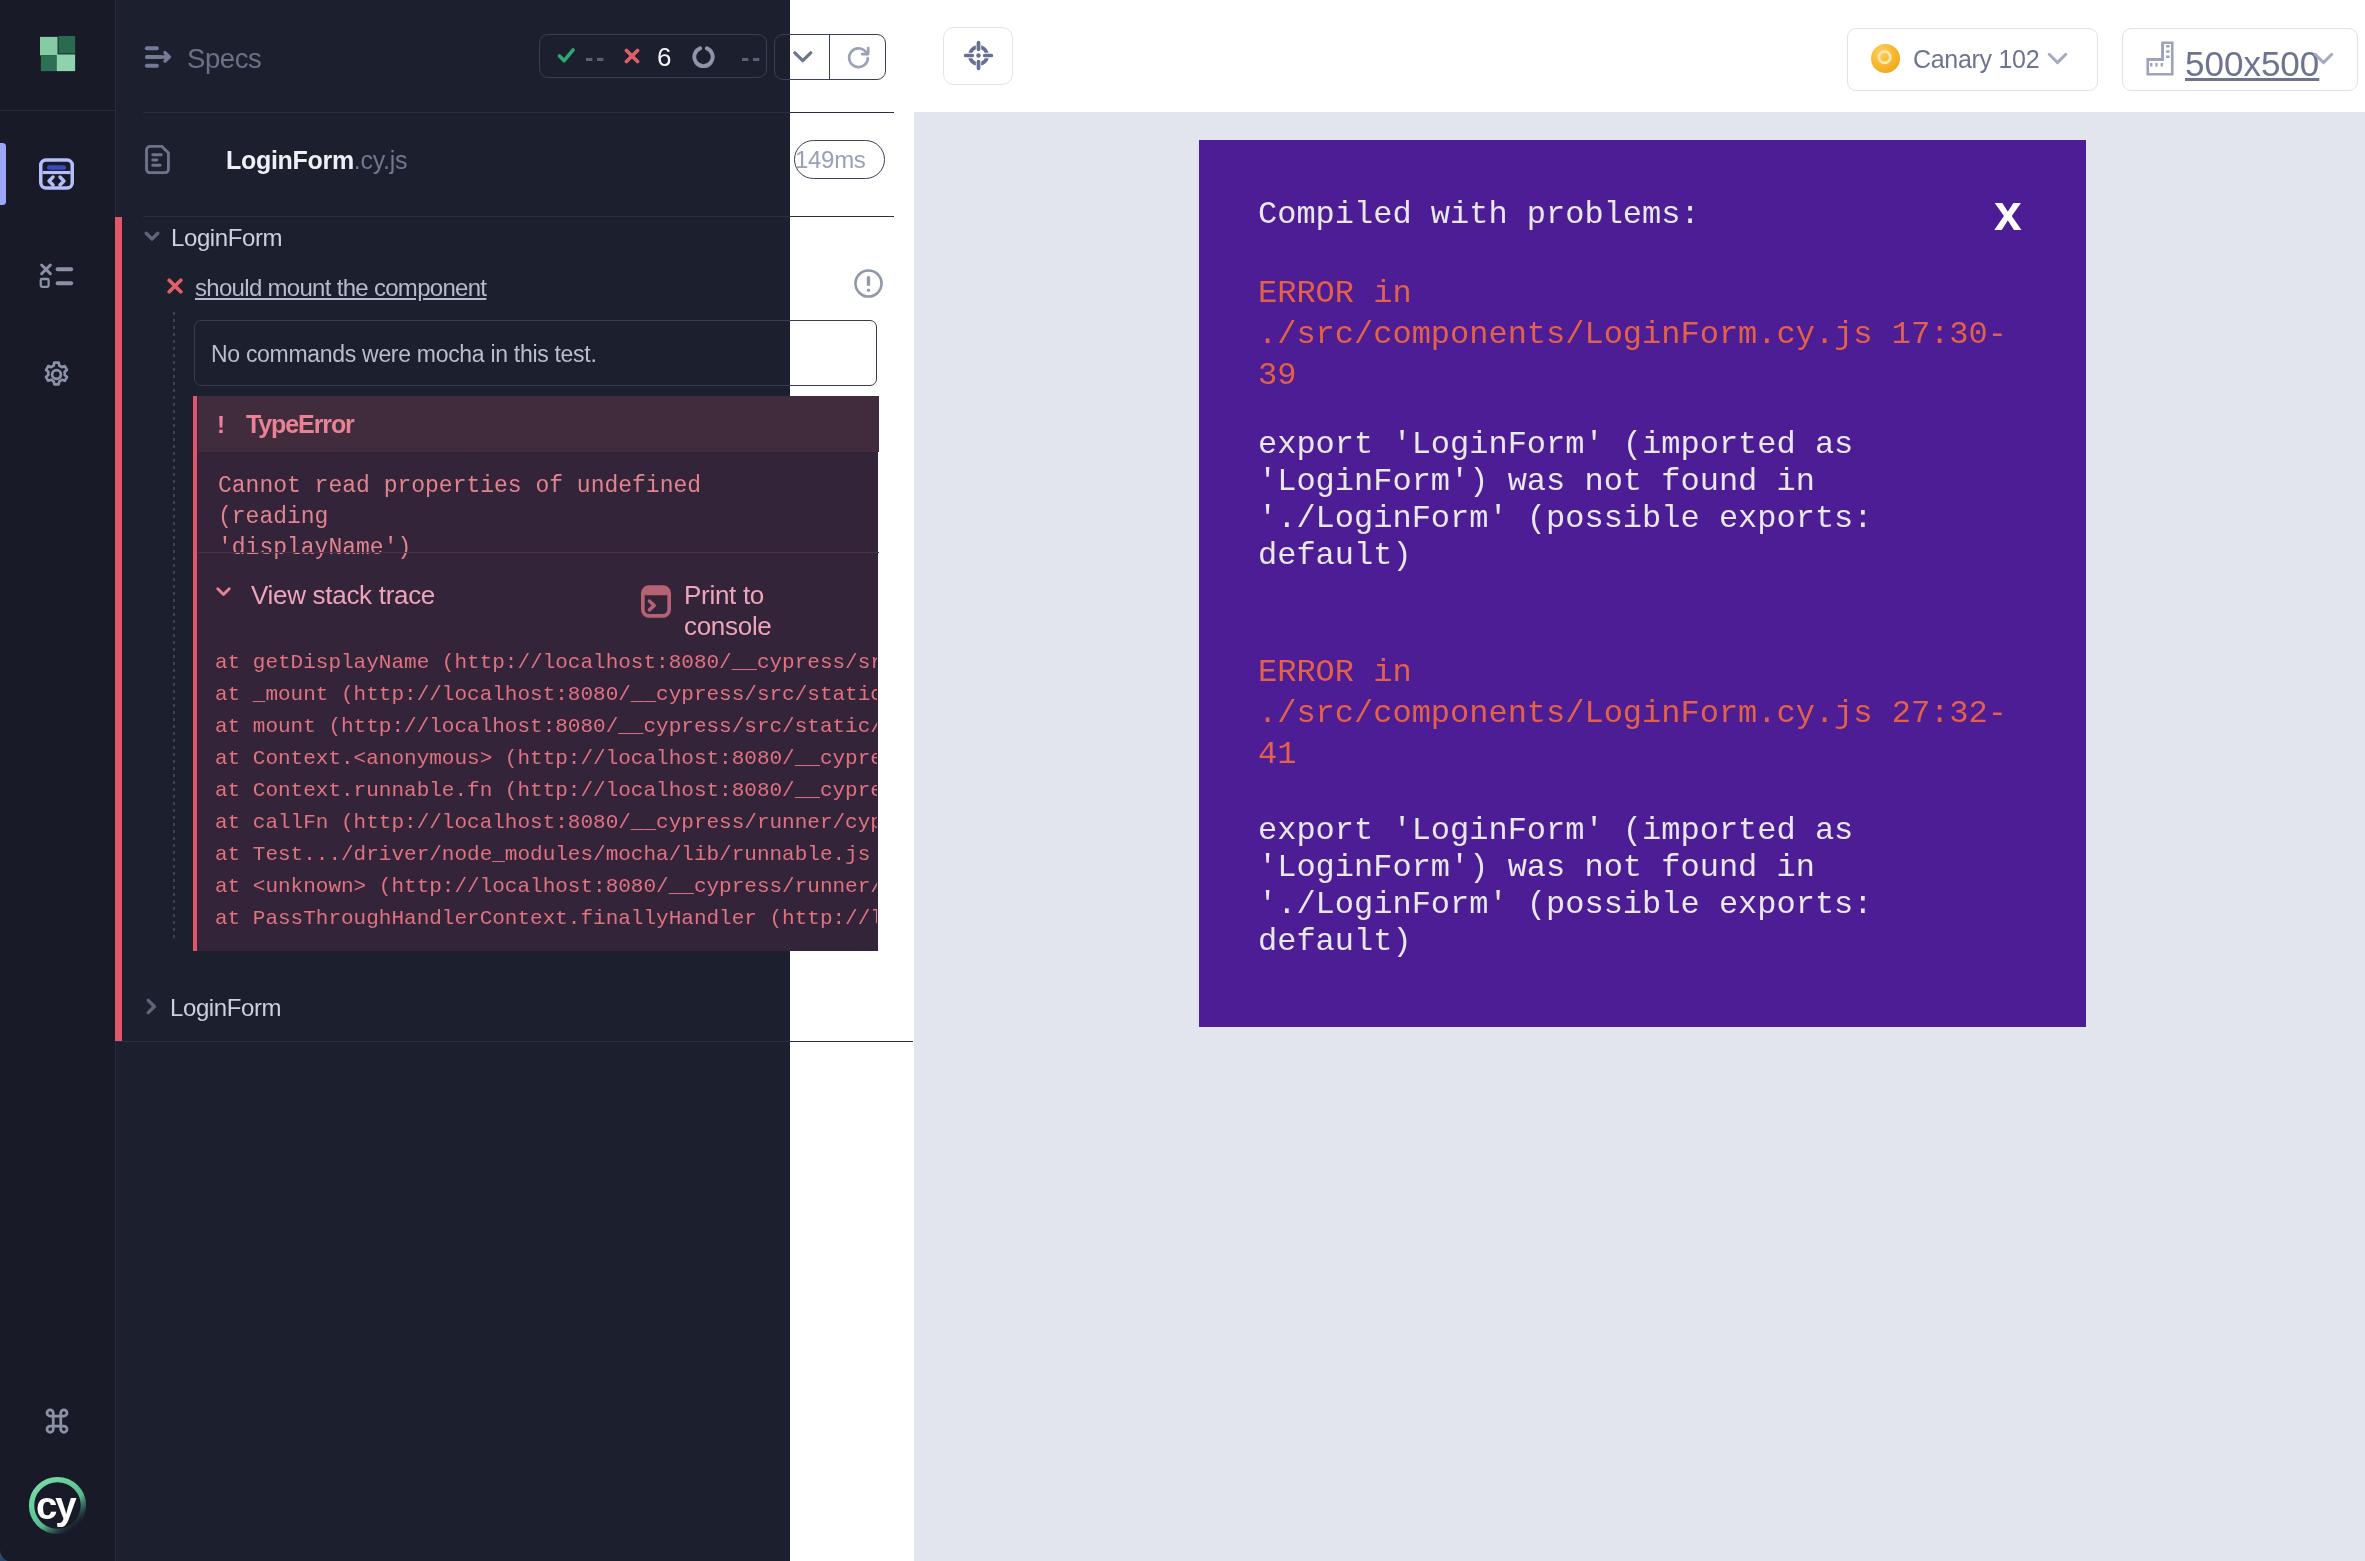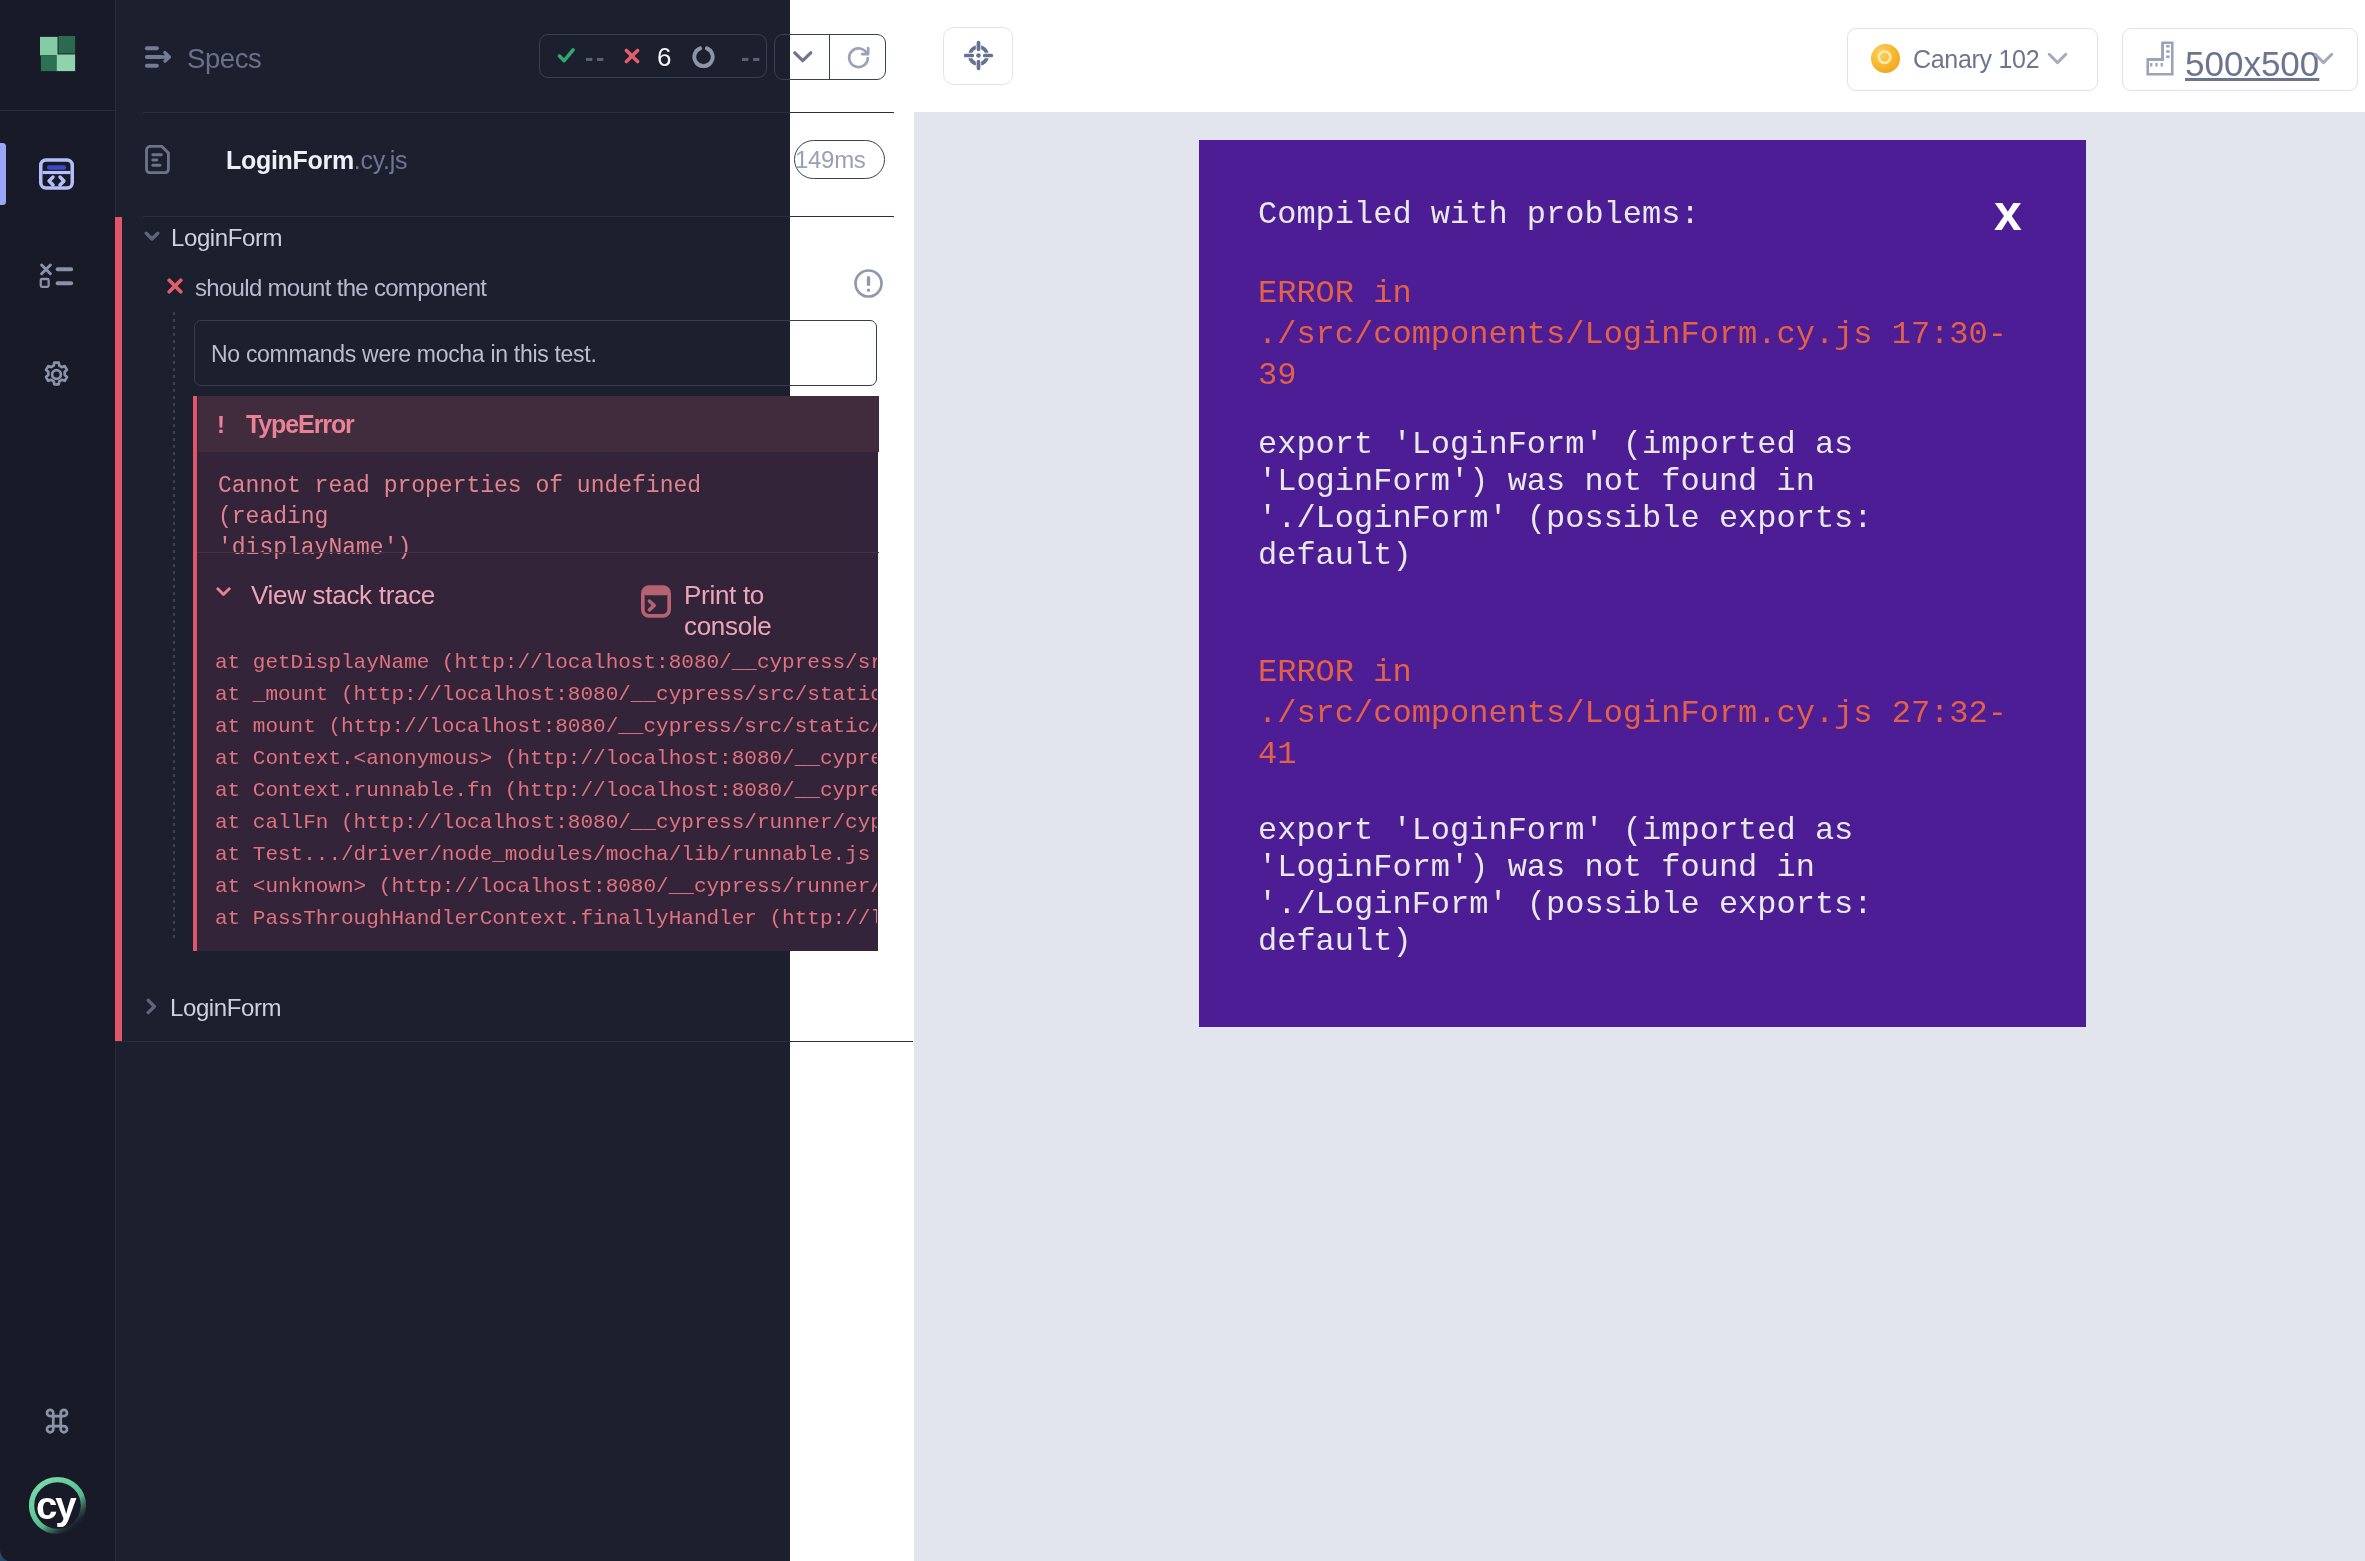--- a/index.html
+++ b/index.html
@@ -121,21 +121,21 @@
   <div class="abs" style="left:-0.9px;top:217px;width:7px;height:824px;background:#e2566a"></div>
 
   <svg class="abs" style="left:27.5px;top:231px" width="16" height="10.6" viewBox="0 0 18 12">
     <path d="M2.5 2.5 L9 9 L15.5 2.5" fill="none" stroke="#5f6679" stroke-width="3.8" stroke-linecap="round" stroke-linejoin="round"></path>
   </svg>
   <div class="abs" style="left:55px;top:224px;font-size:24px;letter-spacing:-0.4px;color:#ccd0e0;">LoginForm</div>
 
   <svg class="abs" style="left:51px;top:278px" width="16" height="16" viewBox="0 0 18 18">
     <path d="M2.5 2.5 L15.5 15.5 M15.5 2.5 L2.5 15.5" fill="none" stroke="#e25e6b" stroke-width="4.2" stroke-linecap="round"></path>
   </svg>
-  <div class="abs" style="left:79px;top:274px;font-size:24px;letter-spacing:-0.7px;color:#b5bacd;">should mount the component</div>
+  <div class="abs" style="left:79px;top:274px;font-size:24px;letter-spacing:-0.7px;color:#b5bacd;text-decoration:underline;">should mount the component</div>
   <svg class="abs" style="left:738px;top:269px" width="29" height="29" viewBox="0 0 33 33">
     <circle cx="16.5" cy="16.5" r="14.8" fill="none" stroke="#9298ac" stroke-width="3"></circle>
     <rect x="14.6" y="8" width="3.8" height="11.4" rx="1.9" fill="#9298ac"></rect>
     <rect x="14.6" y="22.2" width="3.8" height="3.8" rx="1.9" fill="#9298ac"></rect>
   </svg>
 
   <div class="abs" style="left:57px;top:312px;width:1.8px;height:630px;background-image:repeating-linear-gradient(to bottom,#3c4156 0 2.7px,transparent 2.7px 7px);"></div>
 
   <div class="abs" style="left:78px;top:320px;width:683px;height:66px;border:1.3px solid #363c52;border-radius:7px;"></div>
   <div class="abs" style="left:95px;top:341px;font-size:23px;letter-spacing:-0.3px;color:#b9bdce;">No commands were mocha in this test.</div>

